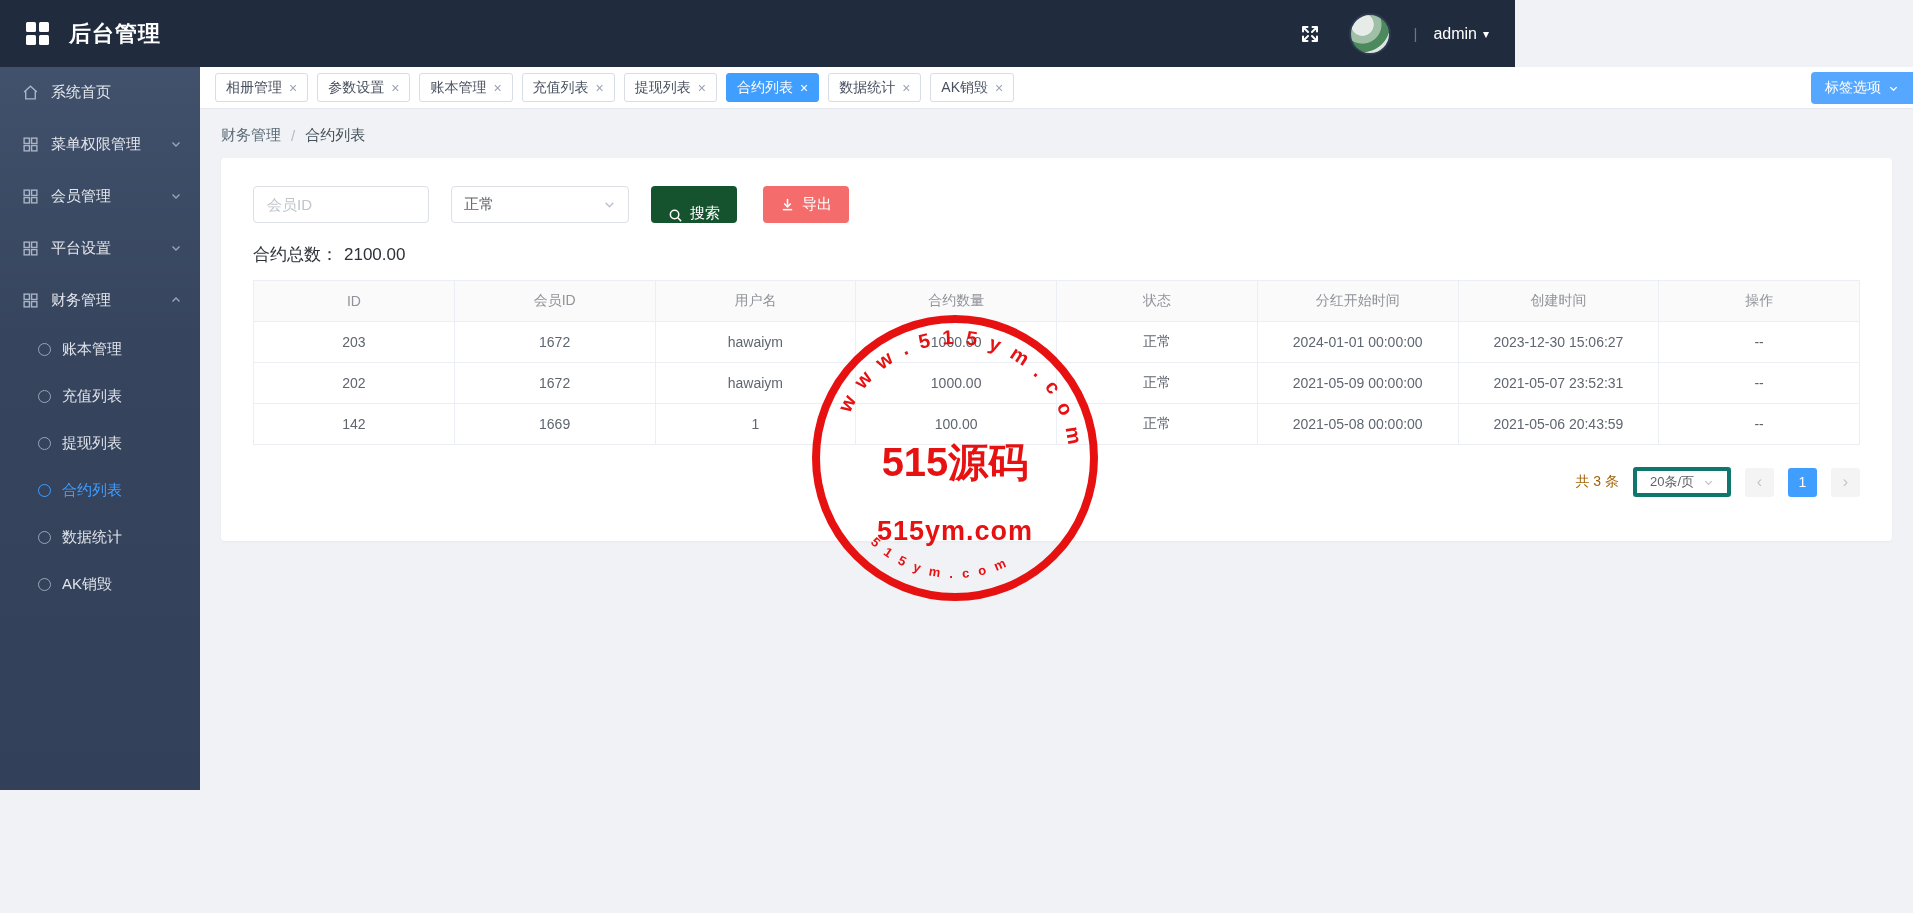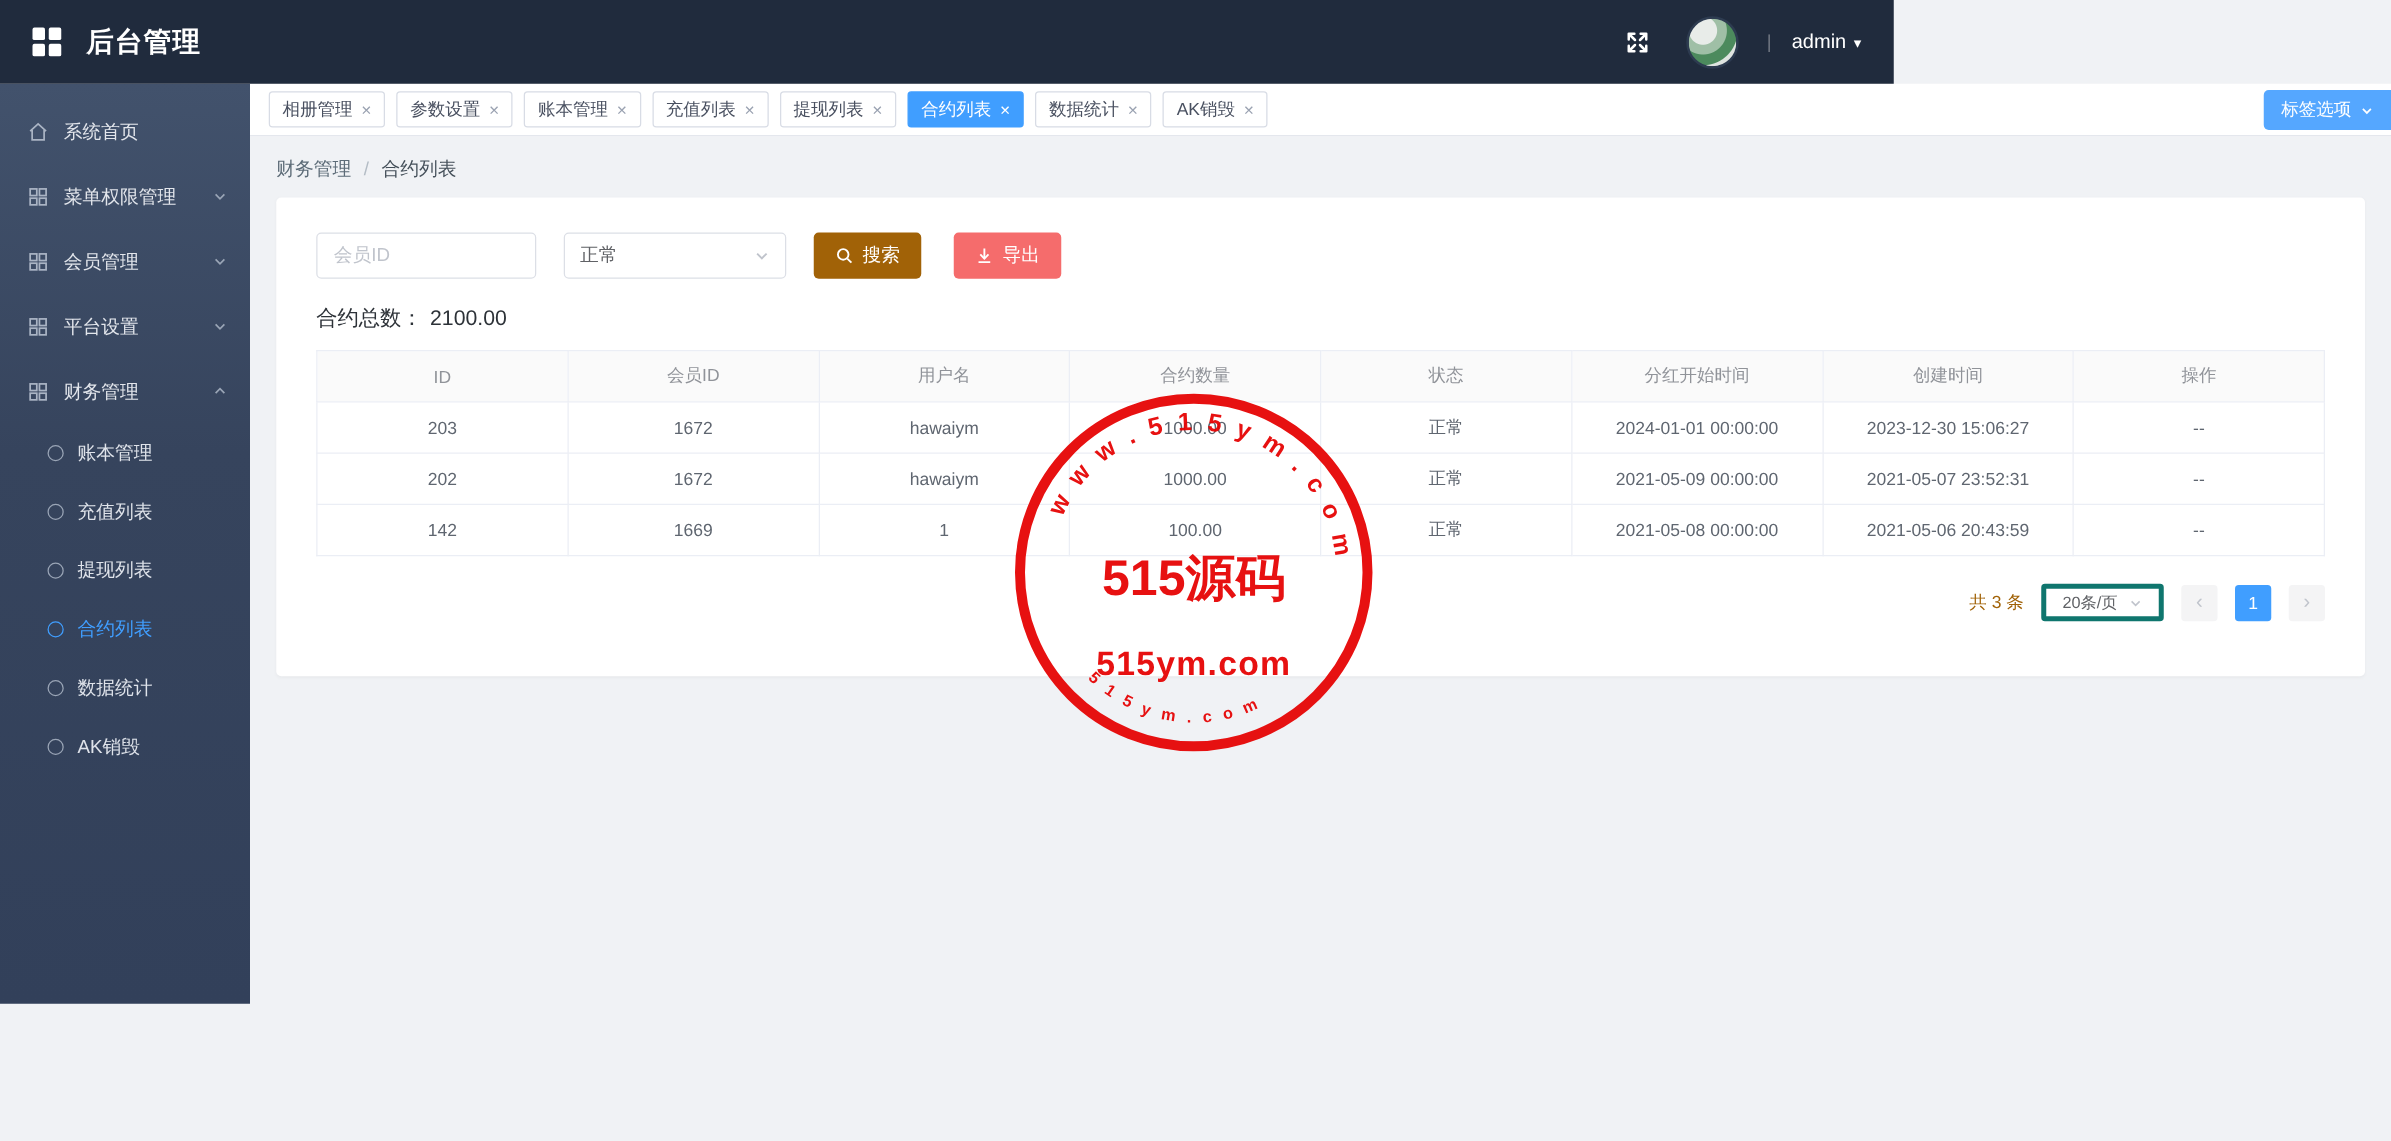--- a/index.html
+++ b/index.html
@@ -16,21 +16,21 @@
   .header-right { display:flex; align-items:center; gap:16px; }
   .fullscreen-btn { width:26px; height:26px; display:flex; align-items:center; justify-content:center; cursor:pointer; }
   .avatar { width:42px; height:42px; border-radius:50%; border:2px solid #2d3b50;
             background:radial-gradient(circle at 30% 25%, #e8ece9 0 28%, #9fbfa6 30% 48%, #4c8a5d 50% 70%, #dfe4e0 72%);
             margin-left:10px; }
   .hdr-sep { color:rgba(255,255,255,.35); font-size:15px; margin-left:6px; }
   .username { color:#fff; font-size:16px; display:flex; align-items:center; gap:6px; cursor:pointer; }
   .caret { font-size:12px; color:#fff; }
 
   
-  .sidebar { position:absolute; top:67px; left:0; width:200px; height:736px;
+  .sidebar { position:absolute; top:54px; left:0; width:200px; height:736px;
              background:linear-gradient(180deg,#42526c 0%,#36445d 40%,#32405a 100%); z-index:20; }
   .menu { padding-top:12px; }
   .menu-item { height:52px; display:flex; align-items:center; padding:0 18px 0 22px;
                color:#e3e6ec; font-size:15px; cursor:pointer; }
   .menu-item .mi-icon { width:17px; height:17px; margin-right:12px; color:#aab4c4; flex:none; }
   .menu-item .mi-label { flex:1; white-space:nowrap; }
   .menu-item .mi-chevron { color:#9aa5b6; flex:none; }
   .submenu .menu-item { height:47px; padding-left:38px; font-size:15px; color:#dfe3ea; }
   .radio-dot { width:13px; height:13px; border:1px solid #9aa5b6; border-radius:50%; margin-right:11px; flex:none; }
   .menu-item.active { color:#409eff; }
@@ -62,21 +62,21 @@
   .filters { display:flex; align-items:center; gap:22px; }
   .text-input { width:176px; height:37px; border:1px solid #dcdfe6; border-radius:4px;
                 padding:0 13px; font-size:15px; color:#606266; outline:none; font-family:inherit; }
   .text-input::placeholder { color:#c0c4cc; }
   .select-box { width:178px; height:37px; border:1px solid #dcdfe6; border-radius:4px;
                 display:flex; align-items:center; justify-content:space-between;
                 padding:0 12px; font-size:15px; color:#606266; cursor:pointer; background:#fff; }
   .select-box .sel-chevron { color:#c0c4cc; }
   .btn { height:37px; border:none; border-radius:4px; font-size:15px; color:#fff;
          display:inline-flex; align-items:center; gap:7px; padding:0 17px; cursor:pointer; font-family:inherit; }
-  .btn-search { background:#a16207; }
+  .btn-search { background:#14532d;align-items:flex-end; }
   .btn-export { background:#f56c6c; margin-left:4px; }
 
   .summary { margin:20px 0 14px; font-size:17px; color:#2d3238; }
   .summary .summary-value { margin-left:6px; }
 
   table.data-table { width:100%; border-collapse:collapse; table-layout:fixed; }
   .data-table th, .data-table td { border:1px solid #ebeef5; height:41px; text-align:center;
        font-size:14px; font-weight:normal; overflow:hidden; white-space:nowrap; }
   .data-table th { color:#909399; background:#fafafa; }
   .data-table td { color:#5f6670; }

